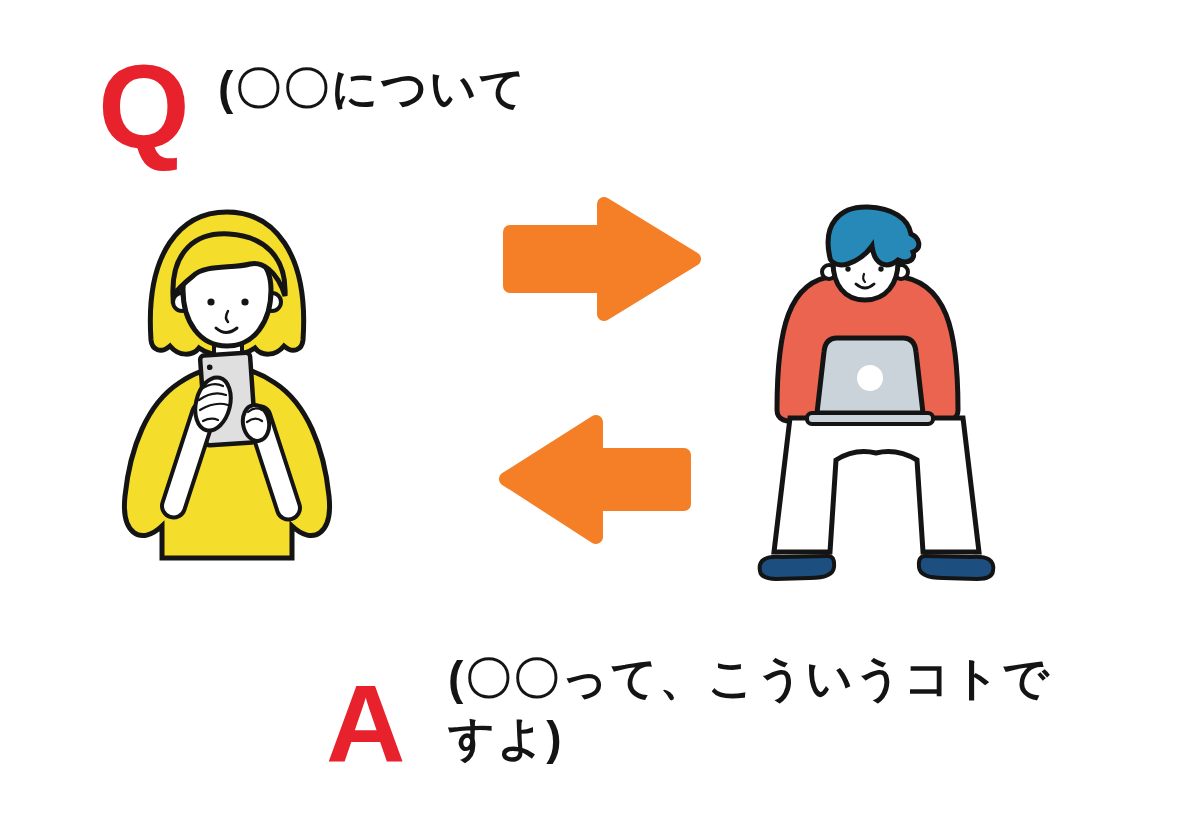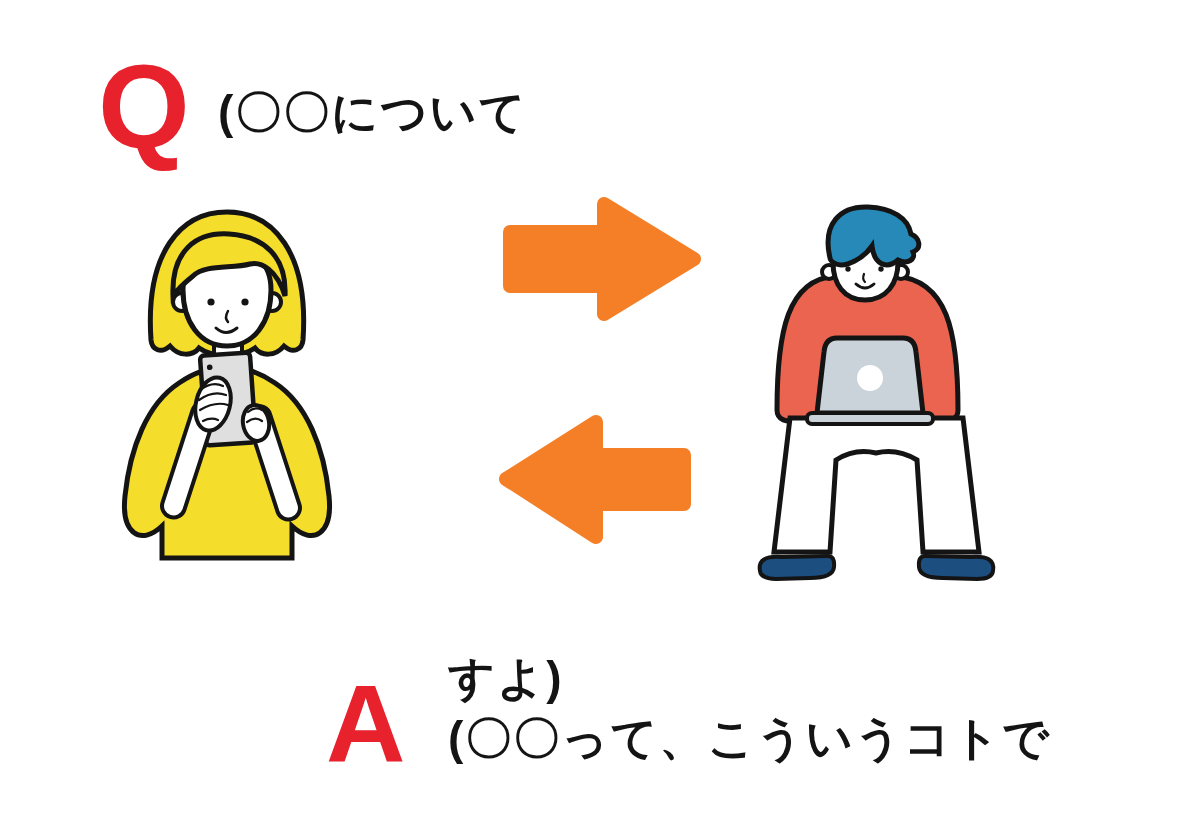--- a/index.html
+++ b/index.html
@@ -19,21 +19,21 @@
   .a-letter{left:326px;top:668px;font-size:110px;}
 
   .jp-text{
     color:var(--outline,#141414);
     font-weight:bold;
     font-size:46px;
     line-height:60px;
     letter-spacing:2px;
     white-space:nowrap;
   }
-  .q-text{left:218px;top:58px;margin-top:24px;}
+  .q-text{left:218px;top:58px;}
   .a-text{left:448px;top:648px;}
 
   
   svg .ol{stroke:var(--outline,#141414);}
   svg .f-yellow{fill:var(--yellow,#F5DD2B);}
   svg .f-skin{fill:#ffffff;}
   svg .f-white{fill:#ffffff;}
   svg .f-phone{fill:var(--phone_gray,#DFDFDF);}
   svg .f-coral{fill:var(--coral,#EA6450);}
   svg .f-teal{fill:var(--teal,#2689B8);}
@@ -139,17 +139,17 @@
     <g>
       <path class="f-laptop ol" stroke-width="5" d="M77,233 L84,172 C85,161 91,158 97,158 L163,158 C169,158 175,161 176,172 L183,233 Z"></path>
       <circle class="f-white" cx="130" cy="198" r="13"></circle>
       <rect class="f-laptop ol" stroke-width="4" x="67" y="233" width="126" height="11" rx="5"></rect>
     </g>
   </svg>
 
   <div class="abs qa-letter a-letter">A</div>
 
   <div class="abs jp-text a-text">
+    <div>(〇〇って、こういうコトで</div>
     <div>すよ)</div>
-    <div>(〇〇って、こういうコトで</div>
   </div>
 
 </div>
 
 </body></html>

